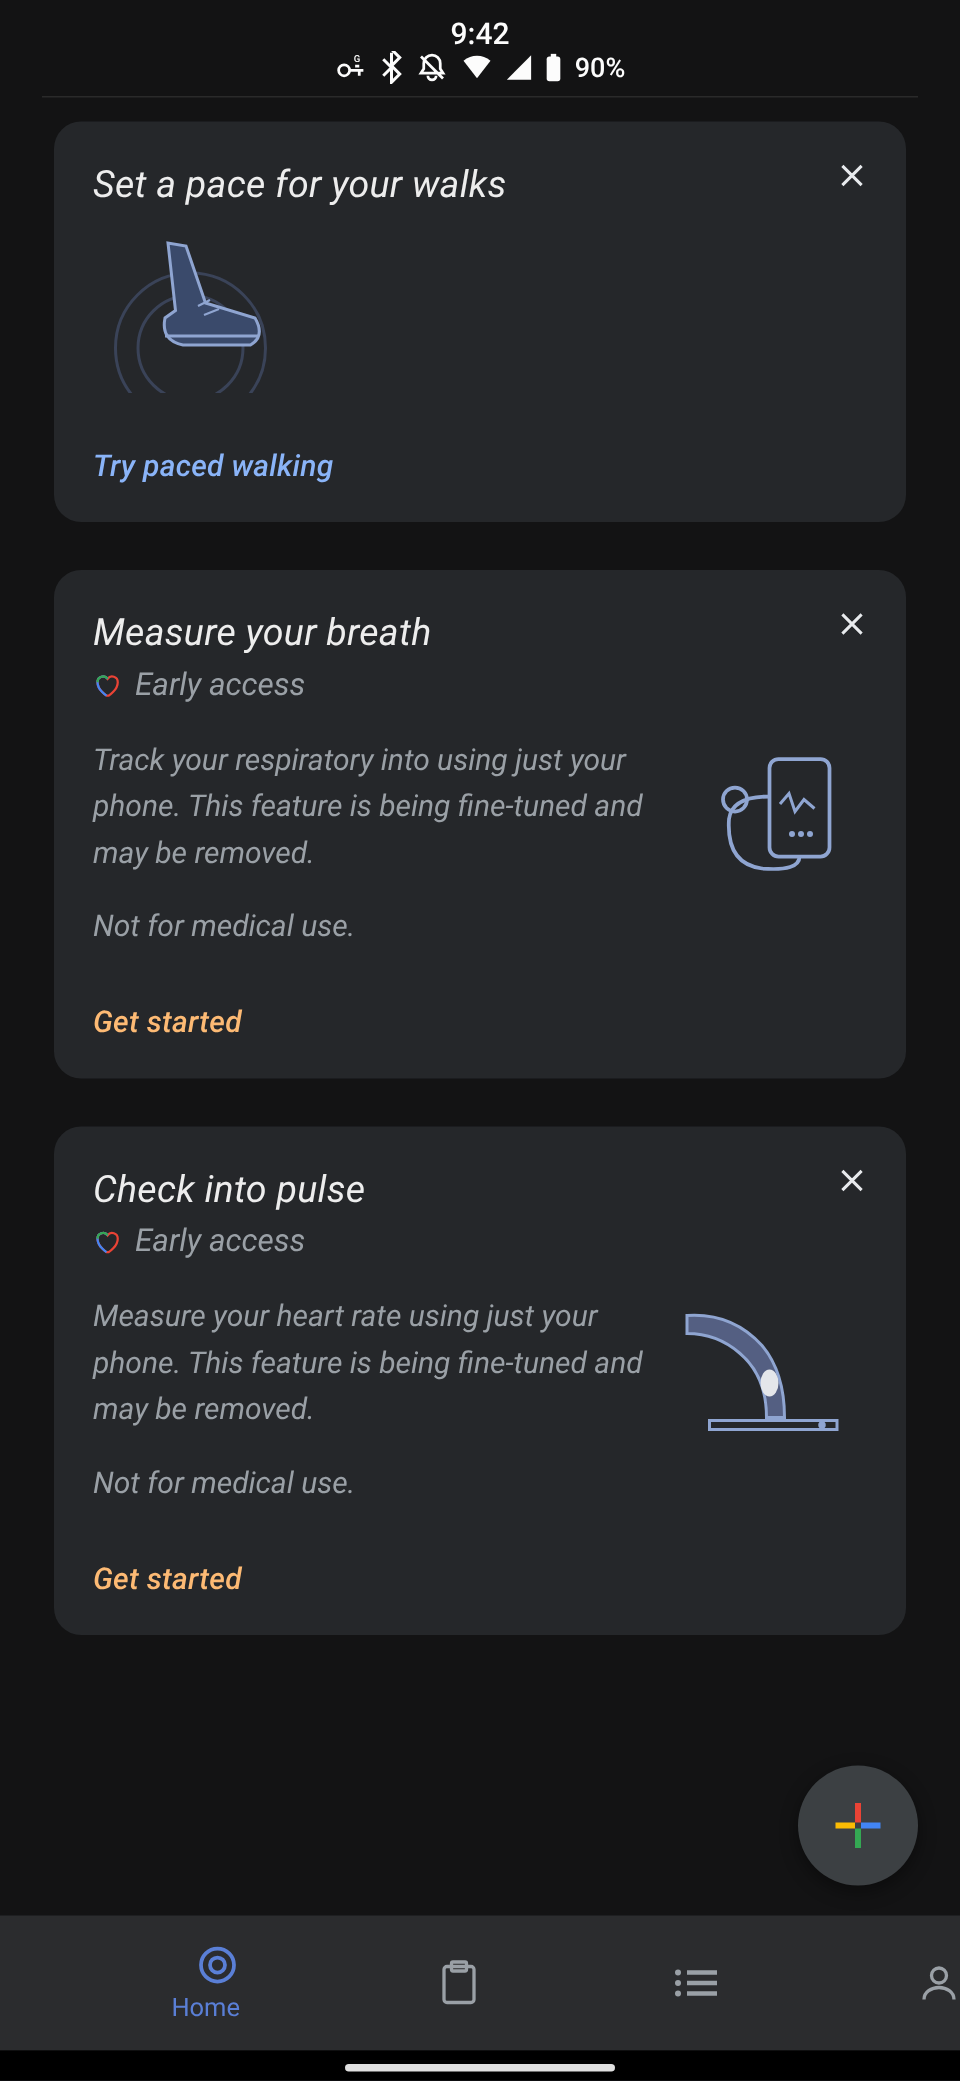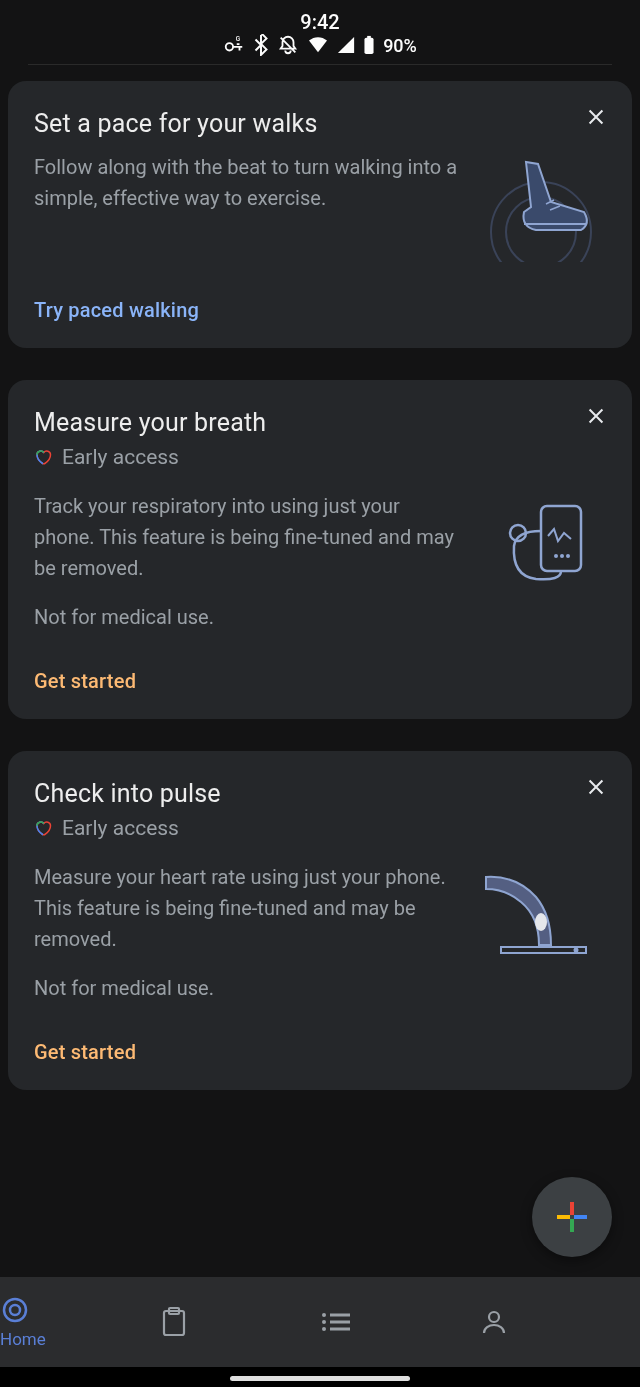--- a/index.html
+++ b/index.html
@@ -28,21 +28,22 @@
     gap: 8px;
     font-size: 18px;
   }
   .status-right svg { fill: #fcfcfc; }
   .divider {
     height: 1px;
     background: #2a2a2a;
     margin: 0 28px 16px;
   }
   .content {
-    padding: 0 8px;
+    padding: 0 36px;
+    font-style: italic;
   }
   .card {
     background: #25272a;
     border-radius: 18px;
     padding: 28px 26px 26px;
     margin-bottom: 32px;
     position: relative;
   }
   .card-close {
     position: absolute;
@@ -124,21 +125,21 @@
     right: 0;
     height: 90px;
     background: #2b2c2e;
     display: flex;
     align-items: center;
   }
   .nav-item {
     flex: 1;
     display: flex;
     flex-direction: column;
-    align-items: flex-start;
+    align-items: flex-end;
     gap: 4px;
     color: #9aa0a6;
   }
   .nav-item.active { color: #5a7fd6; }
   .nav-label { font-size: 17px; }
   .home-indicator {
     position: absolute;
     bottom: 6px;
     left: 50%;
     transform: translateX(-50%);
@@ -192,23 +193,20 @@
 <div class="content">
 
   <div class="card">
     <div class="card-close">
       <svg width="22" height="22" viewBox="0 0 24 24">
           <path d="M5 5l14 14M19 5L5 19"></path>
         </svg>
     </div>
     <div class="card-title">Set a pace for your walks</div>
     <div class="card-body">
-      <div class="card-text">
-        <p>Follow along with the beat to turn walking into a simple, effective way to exercise.</p>
-      </div>
       <div class="card-illus">
         <svg width="130" height="110" viewBox="0 0 130 110">
           <circle cx="65" cy="80" r="50" fill="none" stroke="#3a4358" stroke-width="2"></circle>
           <circle cx="65" cy="80" r="35" fill="none" stroke="#3a4358" stroke-width="2"></circle>
           <path d="M50 10 L55 55 L48 60 Q45 75 60 78 L105 78 Q115 72 108 60 L75 50 L62 12 Z" fill="#3a4a6b" stroke="#8fa5d1" stroke-width="2"></path>
           <path d="M48 72 L110 72" stroke="#8fa5d1" stroke-width="2"></path>
           <path d="M70 52 L78 48 M74 58 L84 54" stroke="#8fa5d1" stroke-width="1.5"></path>
         </svg>
       </div>
     </div>

